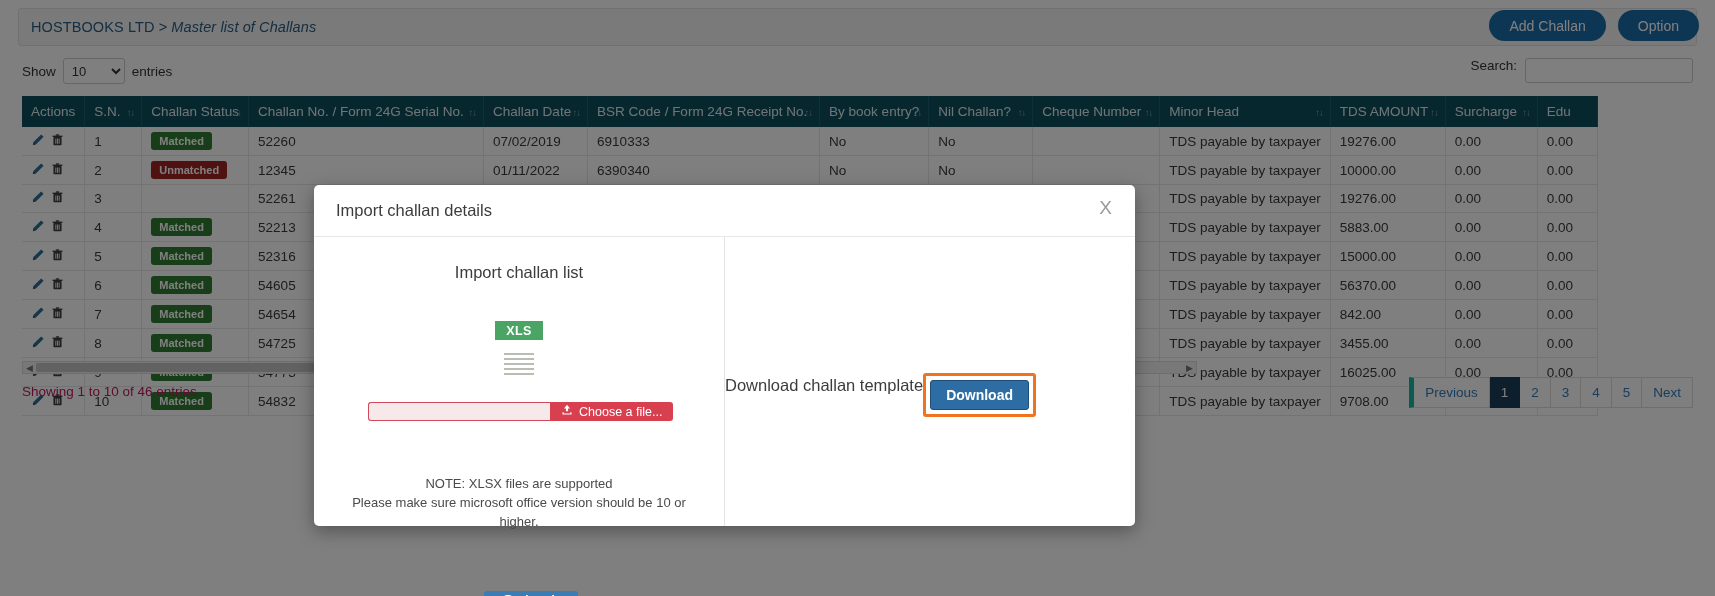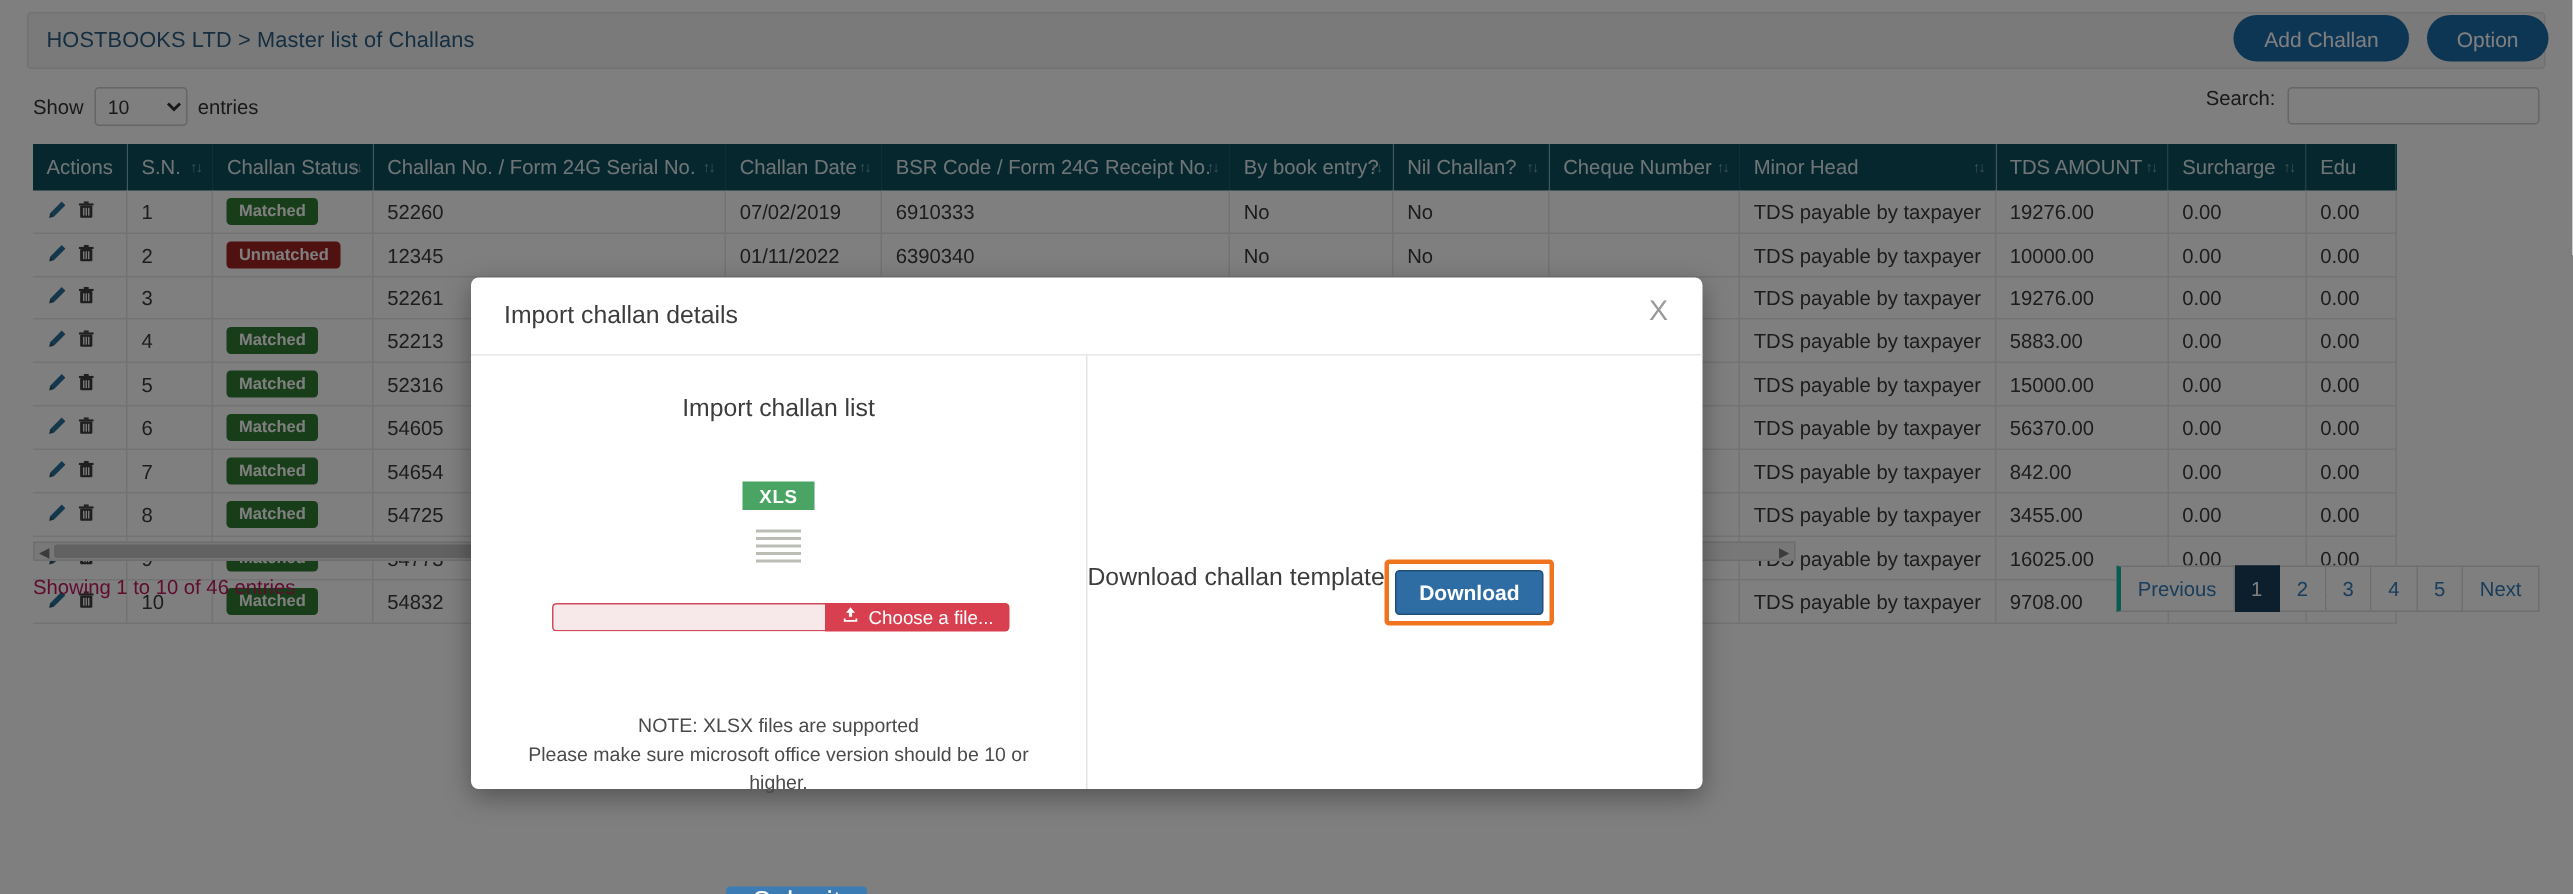--- a/index.html
+++ b/index.html
@@ -17,21 +17,21 @@
   .dimmer { position:absolute; inset:0; background: rgba(0,0,0,0.5); z-index: 50; }
 
   
   .crumb-bar {
     position:absolute; left:18px; top:8px; right:18px; height:38px;
     background:#f5f5f5; border:1px solid #e3e3e3; border-radius:3px;
     display:flex; align-items:center;
   }
   .crumb-text { padding-left:12px; font-size:14.5px; color:#2b5d82; letter-spacing:.1px; }
   .crumb-sep { color:#2b5d82; }
-  .crumb-last { color:#2b5d82; }
+  .crumb-last { color:#2b5d82;font-style:italic; }
   .hdr-btns { position:absolute; right:16px; top:10px; display:flex; gap:12px; z-index:5; }
   .hdr-btn {
     background:#1b6ca8; color:#fff; border:none; border-radius:18px;
     height:31px; padding:0 20px; font-size:14px; cursor:pointer;
     font-family:"Liberation Sans", sans-serif;
   }
 
   
   .controls { position:absolute; left:22px; top:58px; right:22px; height:28px; }
   .show-group { display:flex; align-items:center; gap:7px; font-size:13.5px; color:#333; }
@@ -88,21 +88,21 @@
   
   .showing {
     position:absolute; left:22px; top:384px; font-size:13.5px; color:#be185d;
   }
   .pager { position:absolute; right:22px; top:377px; display:flex; }
   .pg {
     min-width:30px; height:31px; border:1px solid #ddd; border-left:none;
     background:#fff; color:#337ab7; font-size:13.5px; display:flex;
     align-items:center; justify-content:center; padding:0 11px; cursor:pointer;
   }
-  .pg:first-child { border-left:3px solid #14b8a6; }
+  .pg:first-child { border-left:5px solid #14b8a6; }
   .pg.active { background:#1b3c5a; color:#fff; border-color:#1b3c5a; }
 
   
   .modal {
     position:absolute; z-index:100; left:314px; top:185px;
     width:821px; height:341px; background:#fff; border-radius:5px;
     box-shadow:0 5px 18px rgba(0,0,0,.35);
   }
   .modal-head {
     height:52px; border-bottom:1px solid #e7e7e7; display:flex;

